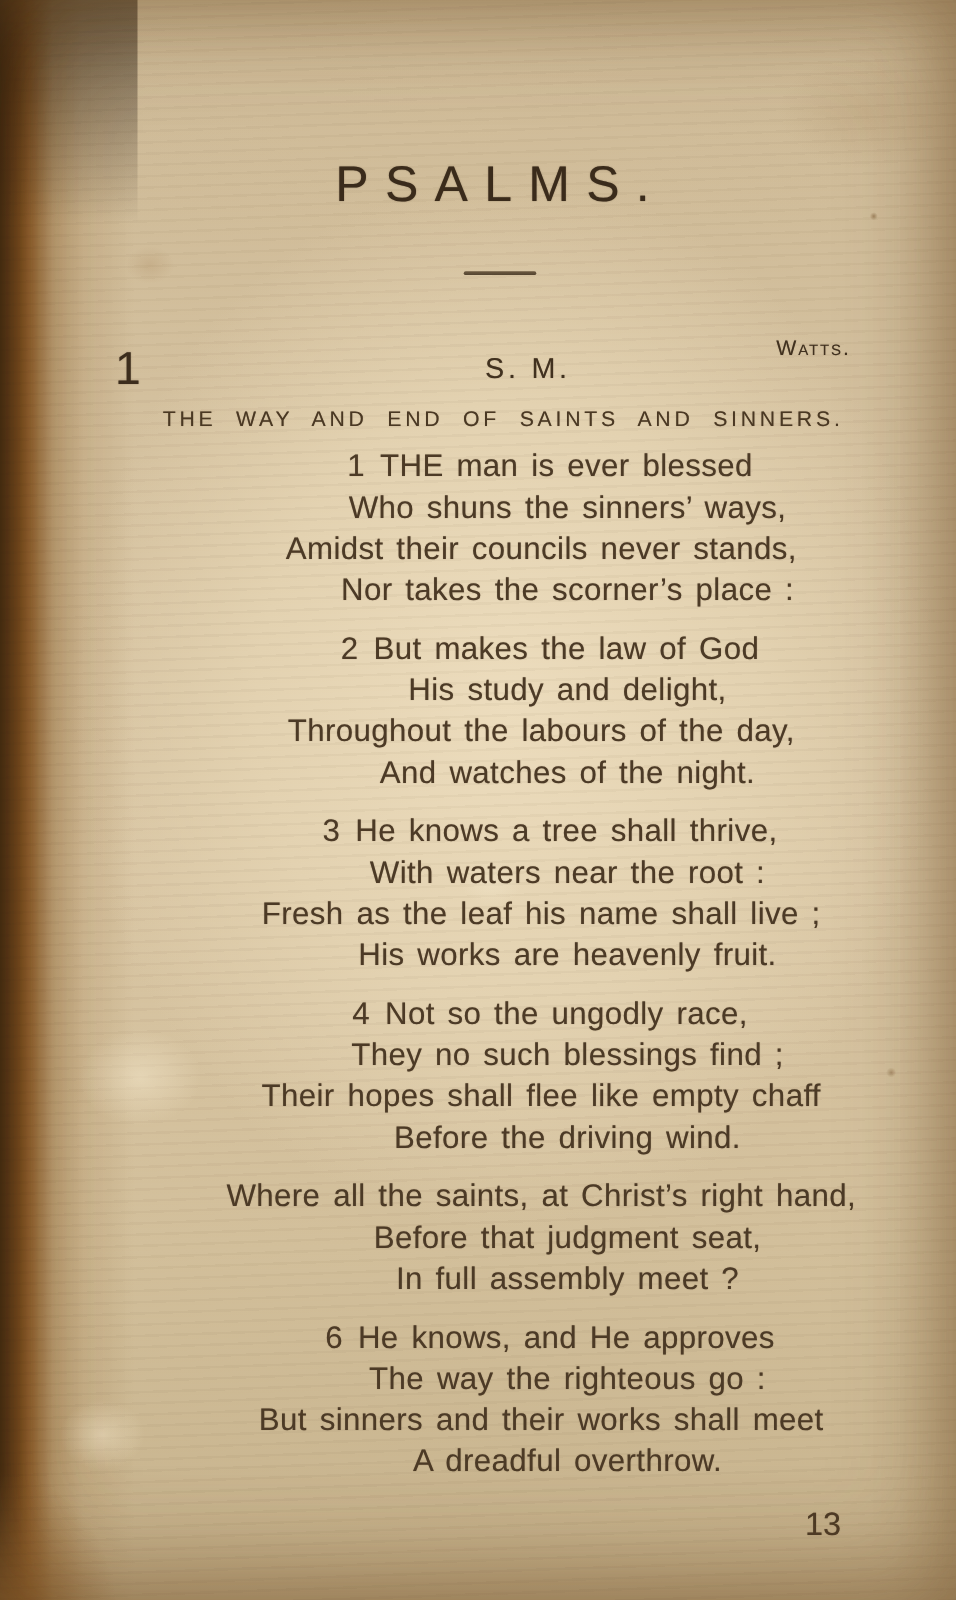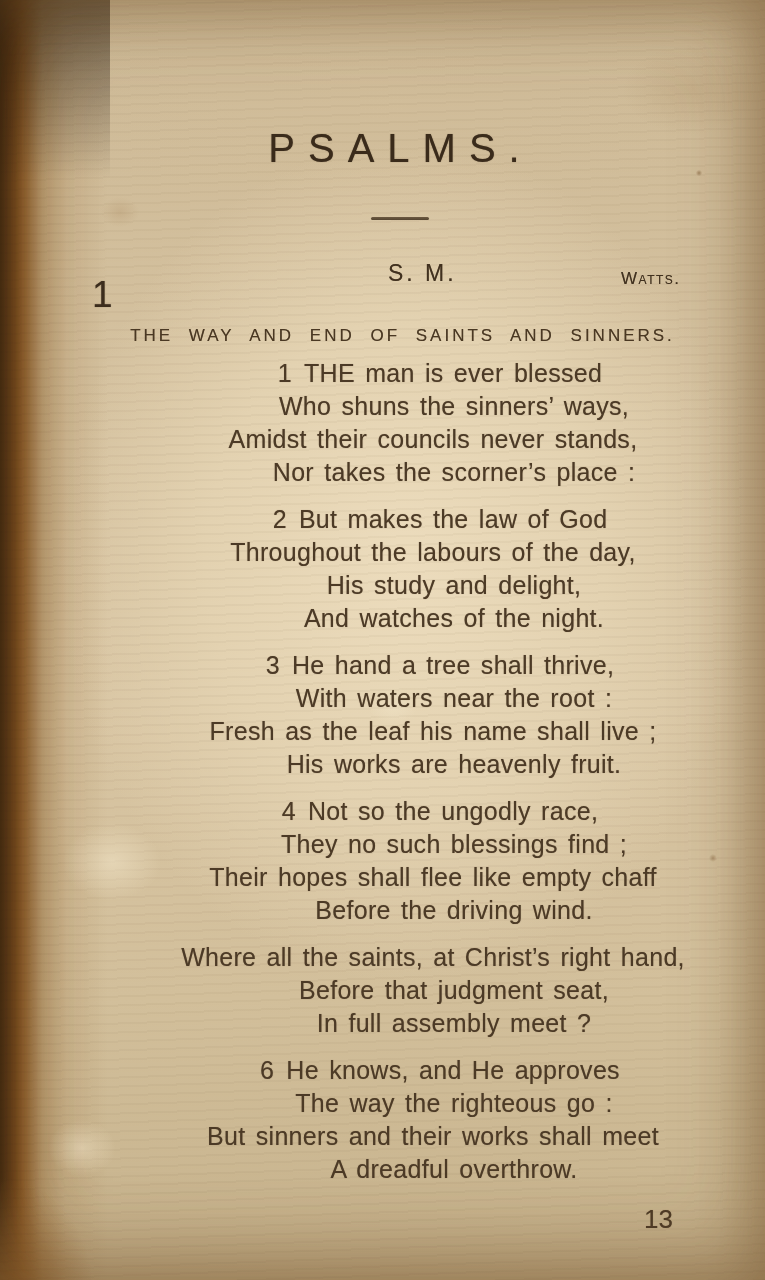--- a/index.html
+++ b/index.html
@@ -39,21 +39,21 @@
   }
 
   .title { position:absolute; left:0; right:0; top:126px; margin:0; padding-left:36px;
     text-align:center; font-size:40px; font-weight:normal; letter-spacing:13px;
     color:#3a2b1b; text-shadow:0 0 1px rgba(58,43,27,0.55); }
   .rule { position:absolute; left:371px; top:217px; width:58px; height:3px;
     background:linear-gradient(180deg,#5a4730,#3c2d1c); border-radius:2px; opacity:0.85; }
 
   .hymn-number { position:absolute; left:92px; top:274px; font-size:37px; color:#3c2d1d;
     text-shadow:0 0 1px rgba(58,43,27,0.5); }
-  .meter { position:absolute; left:388px; top:260px; font-size:23px; letter-spacing:3px; color:#41311f;
+  .meter { position:absolute; left:388px; top:281px; font-size:23px; letter-spacing:3px; color:#41311f;
     text-shadow:0 0 0.6px rgba(58,43,27,0.5); }
   .author { position:absolute; left:621px; top:269px; font-size:17px; font-variant:small-caps;
     letter-spacing:1.5px; color:#41311f; text-shadow:0 0 0.6px rgba(58,43,27,0.5); }
   .subtitle { position:absolute; left:0; right:0; top:326px; padding-left:40px; text-align:center;
     font-size:17px; letter-spacing:3px; word-spacing:8px; color:#4a3823;
     text-shadow:0 0 0.6px rgba(66,50,30,0.5); }
 
   .poem { position:absolute; left:133px; top:357px; width:600px;
     font-size:25px; line-height:33px; word-spacing:3px; letter-spacing:0.3px;
     color:#4c3a26; text-shadow:0 0 0.8px rgba(70,53,33,0.45);text-align:center; }
@@ -87,27 +87,27 @@
 
     <div class="stanza">
       <div class="line l1"><span class="vnum">1</span><span>THE man is ever blessed</span></div>
       <div class="line l2">Who shuns the sinners’ ways,</div>
       <div class="line l3">Amidst their councils never stands,</div>
       <div class="line l4">Nor takes the scorner’s place :</div>
     </div>
 
     <div class="stanza">
       <div class="line l1"><span class="vnum">2</span><span>But makes the law of God</span></div>
+      <div class="line l2">His study and delight,</div>
       <div class="line l3">Throughout the labours of the day,</div>
-      <div class="line l2">His study and delight,</div>
       <div class="line l4">And watches of the night.</div>
     </div>
 
     <div class="stanza">
-      <div class="line l1"><span class="vnum">3</span><span>He hand a tree shall thrive,</span></div>
+      <div class="line l1"><span class="vnum">3</span><span>He knows a tree shall thrive,</span></div>
       <div class="line l2">With waters near the root :</div>
       <div class="line l3">Fresh as the leaf his name shall live ;</div>
       <div class="line l4">His works are heavenly fruit.</div>
     </div>
 
     <div class="stanza">
       <div class="line l1"><span class="vnum">4</span><span>Not so the ungodly race,</span></div>
       <div class="line l2">They no such blessings find ;</div>
       <div class="line l3">Their hopes shall flee like empty chaff</div>
       <div class="line l4">Before the driving wind.</div>

